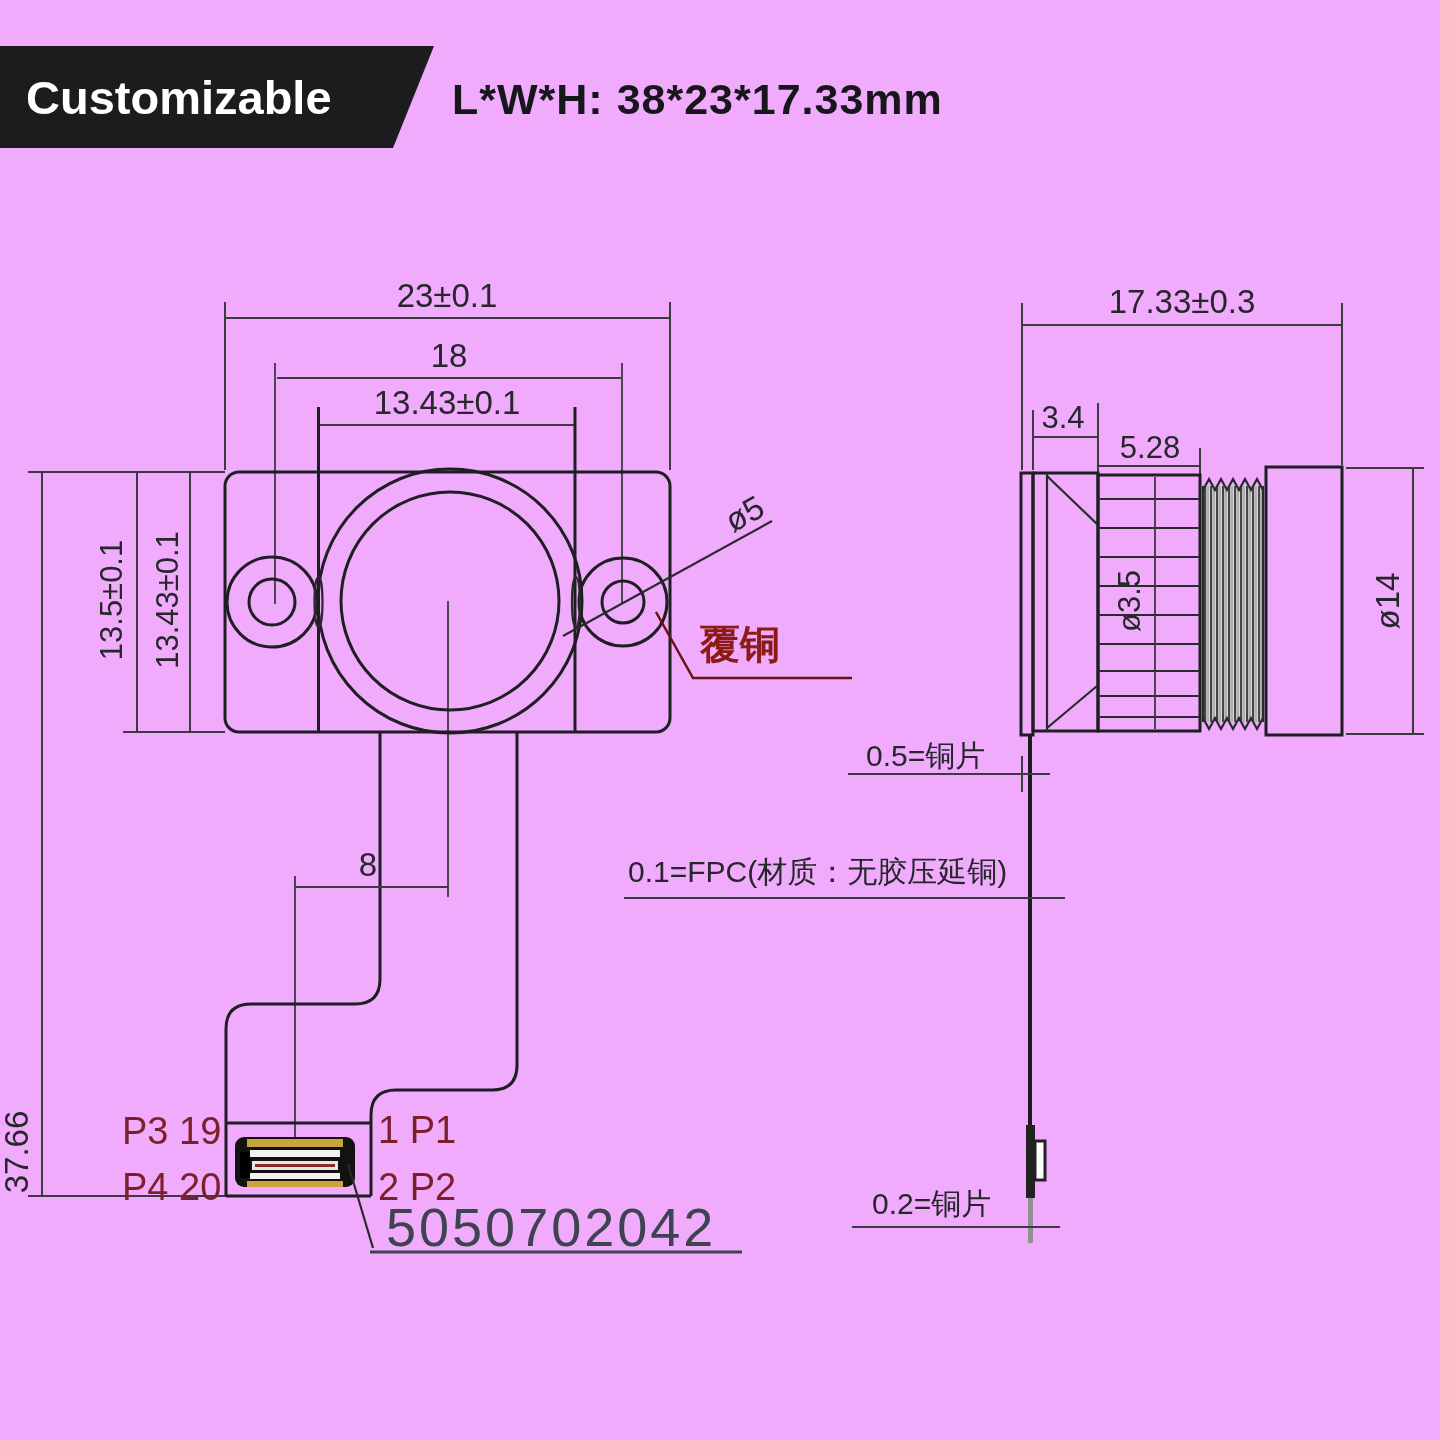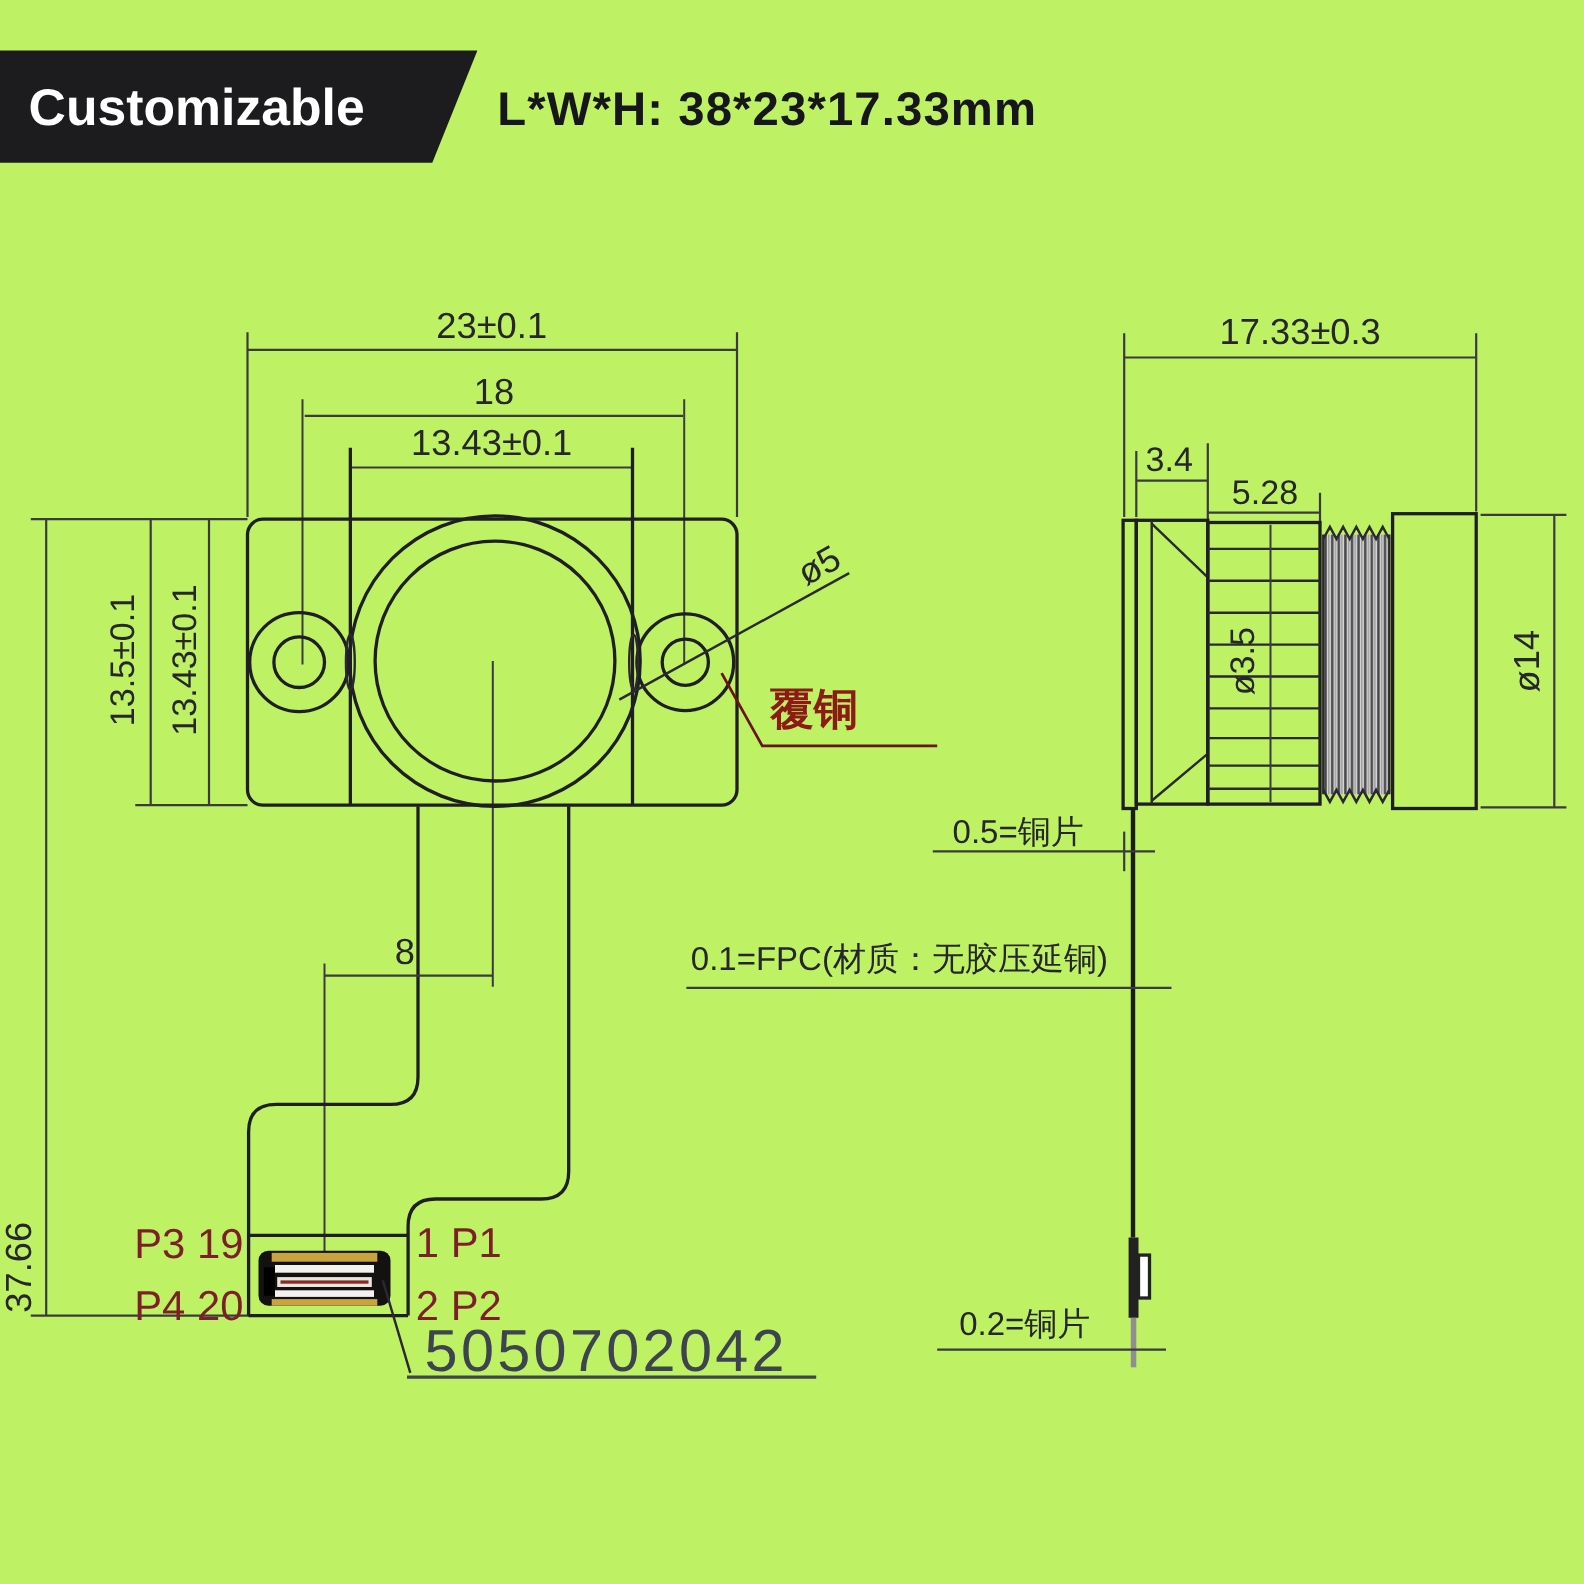--- a/index.html
+++ b/index.html
@@ -1,18 +1,18 @@
 <!DOCTYPE html>
 <html><head>
 <meta charset="utf-8">
 <style>
   html,body{margin:0;padding:0;background:#e9e9e9;}
   .canvas{
     position:relative;width:1440px;height:1440px;margin:0 auto;
-    background:#bef264;overflow:hidden;
+    background:#f0abfc;overflow:hidden;
     font-family:"Liberation Sans","DejaVu Sans",sans-serif;
   }
   svg{position:absolute;left:0;top:0;}
   text{font-family:"Liberation Sans","DejaVu Sans",sans-serif;fill:#26262b;}
   .dim{font-size:33px;}
   .dim-sm{font-size:31px;}
   .banner-label{font-size:47px;font-weight:bold;fill:#ffffff;}
   .header-dims{font-size:43px;font-weight:600;fill:#17171b;letter-spacing:1px;}
   .pin{font-size:38px;fill:#7b1f28;font-weight:500;}
   .copper{font-size:40px;font-weight:bold;fill:#8c1a16;}

